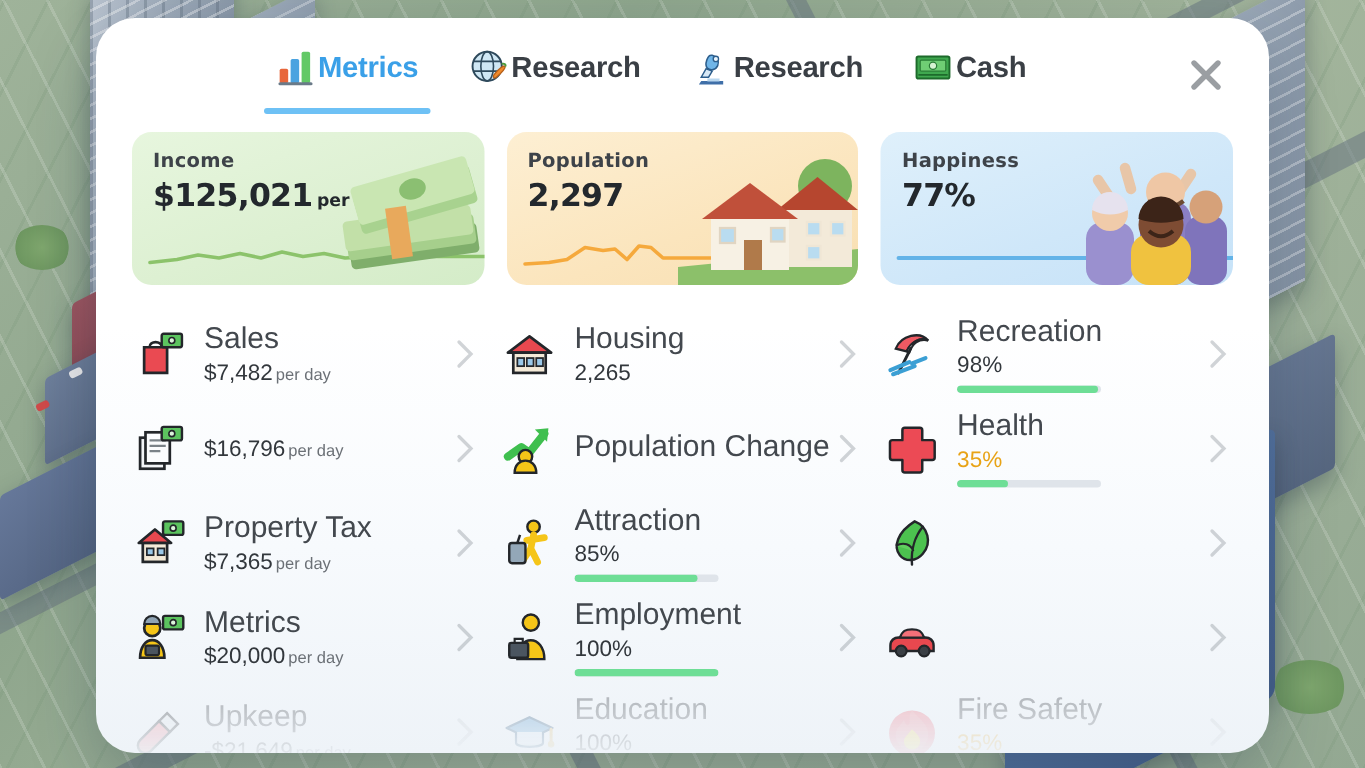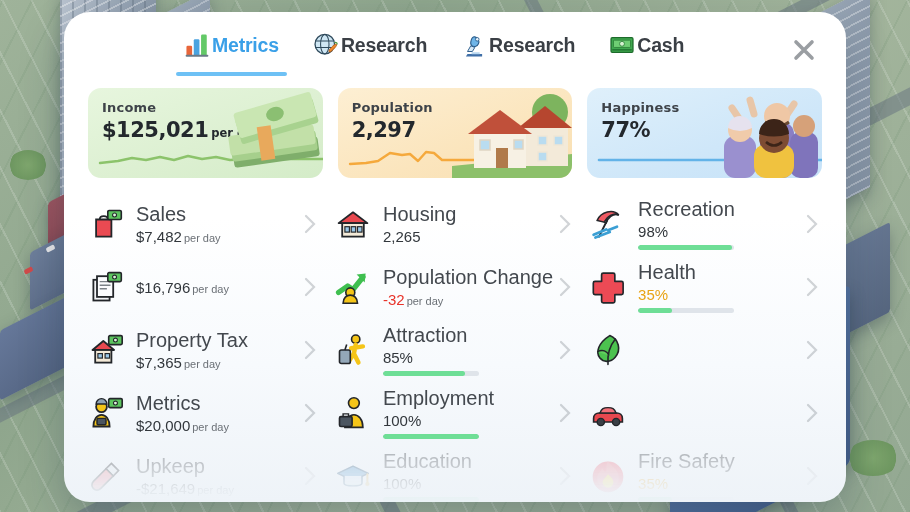--- a/index.html
+++ b/index.html
@@ -138,21 +138,21 @@
 
   
   .cards {
     display: flex;
     gap: 15px;
     padding: 10px 24px 0 24px;
   }
   .card {
     position: relative;
     flex: 1;
-    height: 90px;
+    height: 102px;
     border-radius: 13px;
     overflow: hidden;
     cursor: pointer;
   }
   .card-income     { background: linear-gradient(160deg,#e7f6de 0%, #ddf0d2 55%, #d4ecc8 100%); }
   .card-population { background: linear-gradient(160deg,#fdefd3 0%, #fbe5bd 60%, #f8dfb2 100%); }
   .card-happiness  { background: linear-gradient(160deg,#dff0fb 0%, #cfe7f9 60%, #c6e2f8 100%); }
 
   .card-title {
     position: absolute; left: 14px; top: 12px;
@@ -546,23 +546,20 @@
 
         <div class="row">
           <svg class="row-ico" viewBox="0 0 40 40">
             <path d="M4 26 L14 19 L20 23 L31 9" fill="none" stroke="#3fbf4f" stroke-width="6" stroke-linejoin="round" stroke-linecap="round"></path>
             <path d="M24 6 L34 5 L33 15 Z" fill="#3fbf4f"></path>
             <circle cx="17" cy="26" r="5" fill="#f5c518" stroke="#23262a" stroke-width="1.8"></circle>
             <path d="M9 38c0-6 4-9 8-9s8 3 8 9z" fill="#f5c518" stroke="#23262a" stroke-width="1.8"></path>
           </svg>
           <div class="row-body">
             <div class="row-name">Population Change</div>
-            <div class="row-val neg">
-              <span>-32</span><span class="unit">per day</span>
-            </div>
           </div>
           <span class="chev">
               <svg viewBox="0 0 16 22">
                 <path d="M4 3 L12 11 L4 19" fill="none" stroke="#9aa0a6" stroke-width="2.2" stroke-linecap="round"></path>
               </svg>
             </span>
         </div>
 
         <div class="row">
           <svg class="row-ico" viewBox="0 0 40 40">

